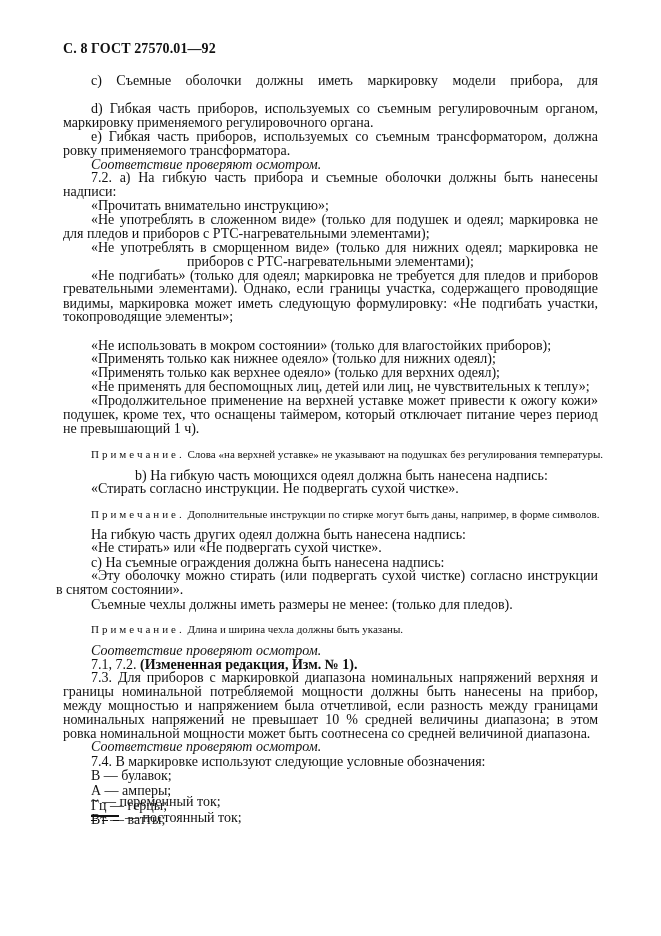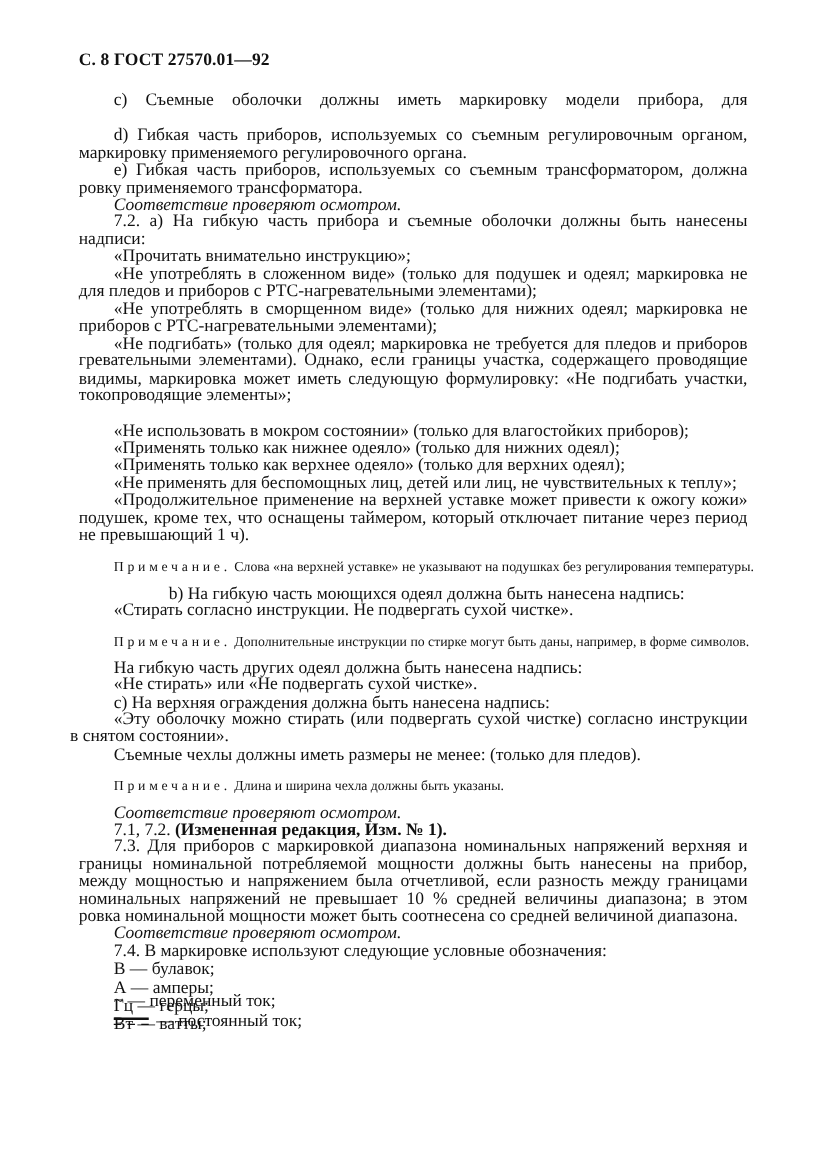--- a/index.html
+++ b/index.html
@@ -30,21 +30,21 @@
   <div class="ln" style="top: 114.8px;">маркировку применяемого регулировочного органа.</div>
   <div class="ln ind j" style="top: 129.4px;">е) Гибкая часть приборов, используемых со съемным трансформатором, должна иметь марки-</div>
   <div class="ln" style="top: 143px;">ровку применяемого трансформатора.</div>
   <div class="ln ind it" style="top: 156.6px;">Соответствие проверяют осмотром.</div>
   <div class="ln ind j" style="top: 170.3px;">7.2. а) На гибкую часть прибора и съемные оболочки должны быть нанесены следующие</div>
   <div class="ln" style="top: 183.9px;">надписи:</div>
   <div class="ln ind" style="top: 198.4px;">«Прочитать внимательно инструкцию»;</div>
   <div class="ln ind j" style="top: 212.1px;">«Не употреблять в сложенном виде» (только для подушек и одеял; маркировка не требуется</div>
   <div class="ln" style="top: 225.7px;">для пледов и приборов с РТС-нагревательными элементами);</div>
   <div class="ln ind j" style="top: 240.3px;">«Не употреблять в сморщенном виде» (только для нижних одеял; маркировка не требуется для</div>
-  <div class="ln" style="top: 253.9px;">приборов с РТС-нагревательными элементами);</div>
+  <div class="ln" style="top: 253.9px; text-align: center;">приборов с РТС-нагревательными элементами);</div>
   <div class="ln ind j" style="top: 267.5px;">«Не подгибать» (только для одеял; маркировка не требуется для пледов и приборов с РТС-на-</div>
   <div class="ln j" style="top: 281.2px;">гревательными элементами). Однако, если границы участка, содержащего проводящие элементы,</div>
   <div class="ln j" style="top: 295.7px;">видимы, маркировка может иметь следующую формулировку: «Не подгибать участки, содержащие</div>
   <div class="ln" style="top: 309.3px;">токопроводящие элементы»;</div>
   <div class="ln ind" style="top: 337.5px;">«Не использовать в мокром состоянии» (только для влагостойких приборов);</div>
   <div class="ln ind" style="top: 351.1px;">«Применять только как нижнее одеяло» (только для нижних одеял);</div>
   <div class="ln ind" style="top: 364.8px;">«Применять только как верхнее одеяло» (только для верхних одеял);</div>
   <div class="ln ind" style="top: 379.3px;">«Не применять для беспомощных лиц, детей или лиц, не чувствительных к теплу»;</div>
   <div class="ln ind j" style="top: 393px;">«Продолжительное применение на верхней уставке может привести к ожогу кожи» (только для</div>
   <div class="ln j" style="top: 406.6px;">подушек, кроме тех, что оснащены таймером, который отключает питание через период времени,</div>
@@ -58,21 +58,21 @@
   <div class="ln ind" style="top: 467.5px; padding-left: 44px;">b) На гибкую часть моющихся одеял должна быть нанесена надпись:</div>
   <div class="ln ind" style="top: 481.1px;">«Стирать согласно инструкции. Не подвергать сухой чистке».</div>
 
   <div class="ln ind note" style="top: 506.6px;">
     <span class="sp">Примечание.</span>
     <span>Дополнительные инструкции по стирке могут быть даны, например, в форме символов.</span>
   </div>
 
   <div class="ln ind" style="top: 526.6px;">На гибкую часть других одеял должна быть нанесена надпись:</div>
   <div class="ln ind" style="top: 540.2px;">«Не стирать» или «Не подвергать сухой чистке».</div>
-  <div class="ln ind" style="top: 554.8px;">с) На верхняя ограждения должна быть нанесена надпись:</div>
+  <div class="ln ind" style="top: 554.8px;">с) На съемные ограждения должна быть нанесена надпись:</div>
   <div class="ln ind j" style="top: 568.4px;">«Эту оболочку можно стирать (или подвергать сухой чистке) согласно инструкции изготовителя</div>
   <div class="ln out" style="top: 582px;">в снятом состоянии».</div>
   <div class="ln ind" style="top: 596.6px;">Съемные чехлы должны иметь размеры не менее: (только для пледов).</div>
 
   <div class="ln ind note" style="top: 622px;">
     <span class="sp">Примечание.</span>
     <span>Длина и ширина чехла должны быть указаны.</span>
   </div>
 
   <div class="ln ind it" style="top: 642.9px;">Соответствие проверяют осмотром.</div>

